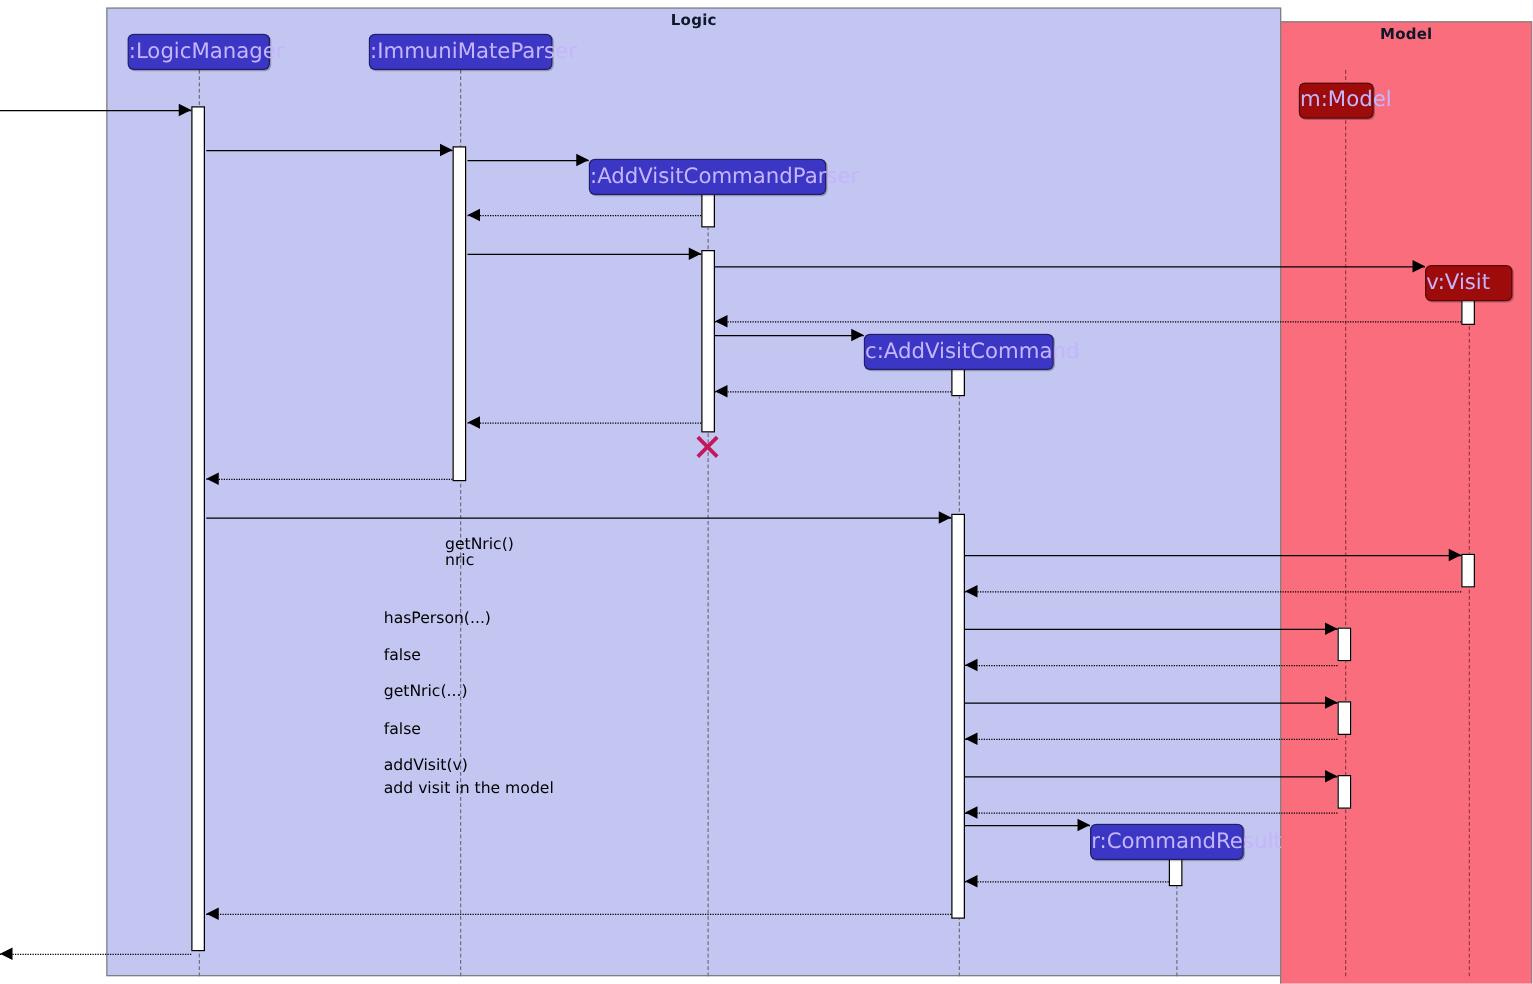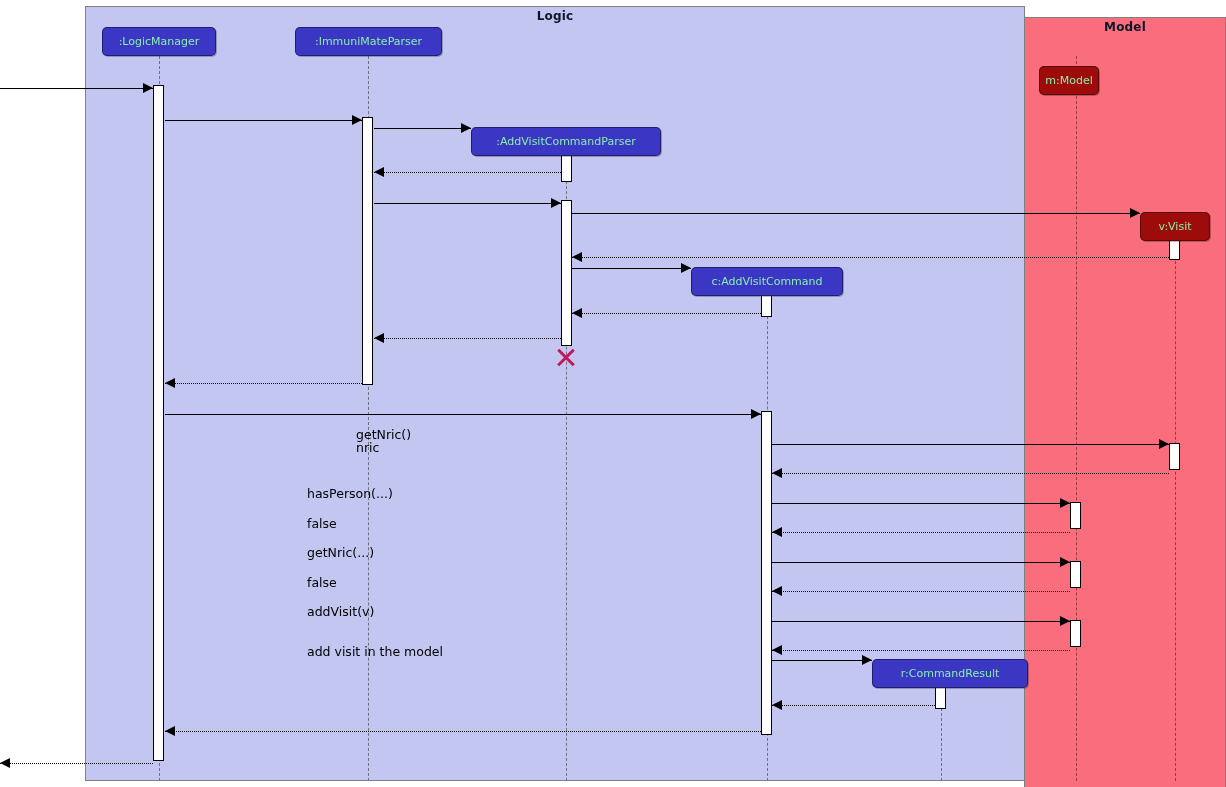--- a/index.html
+++ b/index.html
@@ -28,23 +28,22 @@
     text-align: center;
     color: #0f172a;
     font-weight: bold;
     font-size: 12px;
     letter-spacing: 0.2px;
   }
   .participant {
     position: absolute;
     box-sizing: border-box;
     border-radius: 5px;
-    color: #86efac;
-    font-size: 11px;
-    text-align: center;
+    color: #c4b5fd;
+    font-size: 17px;
     line-height: 27px;
     height: 29px;
     border: 1px solid rgba(0,0,0,0.45);
     box-shadow: 1px 1px 0 rgba(0,0,0,0.25);
     white-space: nowrap;
   }
   .lifeline {
     position: absolute;
     width: 0;
     border-left: 1px dashed #707080;
@@ -183,35 +182,35 @@
       <div class="arrowhead right" style="top: 557px; left: 1060px;"></div>
       <div class="msg-label" style="left: 307px; top: 545px; width: auto; text-align: left;">getNric(...)</div>
       <div class="msg-line dotted" style="left: 772px; top: 591px; width: 298px;"></div>
       <div class="arrowhead left" style="top: 586px; left: 772px;"></div>
       <div class="msg-label" style="left: 307px; top: 575px; width: auto; text-align: left;">false</div>
       <div class="msg-line" style="left: 772px; top: 621px; width: 298px;"></div>
       <div class="arrowhead right" style="top: 616px; left: 1060px;"></div>
       <div class="msg-label" style="left: 307px; top: 604px; width: auto; text-align: left;">addVisit(v)</div>
       <div class="msg-line dotted" style="left: 772px; top: 650px; width: 298px;"></div>
       <div class="arrowhead left" style="top: 645px; left: 772px;"></div>
-      <div class="msg-label" style="left: 307px; top: 644px; width: auto; text-align: left;">add visit in the model</div>
+      <div class="msg-label" style="left: 307px; top: 622px; width: auto; text-align: left;">add visit in the model</div>
       <div class="msg-line" style="left: 772px; top: 660px; width: 100px;"></div>
       <div class="arrowhead right" style="top: 655px; left: 862px;"></div>
       <div class="msg-line dotted" style="left: 772px; top: 705px; width: 163px;"></div>
       <div class="arrowhead left" style="top: 700px; left: 772px;"></div>
       <div class="msg-line dotted" style="left: 165px; top: 731px; width: 596px;"></div>
       <div class="arrowhead left" style="top: 726px; left: 165px;"></div>
       <div class="msg-line dotted" style="left: 0px; top: 763px; width: 153px;"></div>
       <div class="arrowhead left" style="top: 758px; left: 0px;"></div>
     </div>
   <div id="participants-layer">
       <div class="participant" style="left: 102px; top: 27px; width: 114px; background: rgb(59, 55, 196);">:LogicManager</div>
       <div class="participant" style="left: 295px; top: 27px; width: 147px; background: rgb(59, 55, 196);">:ImmuniMateParser</div>
       <div class="participant" style="left: 471px; top: 127px; width: 190px; background: rgb(59, 55, 196);">:AddVisitCommandParser</div>
       <div class="participant" style="left: 691px; top: 267px; width: 152px; background: rgb(59, 55, 196);">c:AddVisitCommand</div>
-      <div class="participant" style="left: 872px; top: 659px; width: 156px; background: rgb(59, 55, 196);">r:CommandResult</div>
+      <div class="participant" style="left: 872px; top: 659px; width: 123px; background: rgb(59, 55, 196);">r:CommandResult</div>
       <div class="participant" style="left: 1039px; top: 31px; width: 60px; background: rgb(157, 11, 11); margin-top: 35px;">m:Model</div>
       <div class="participant" style="left: 1140px; top: 212px; width: 70px; background: rgb(157, 11, 11);">v:Visit</div>
     </div>
   <div id="destructions-layer">
       <div class="destroy-x" style="left: 555px; top: 346px;"></div>
     </div>
 </div>
 
 </body></html>

